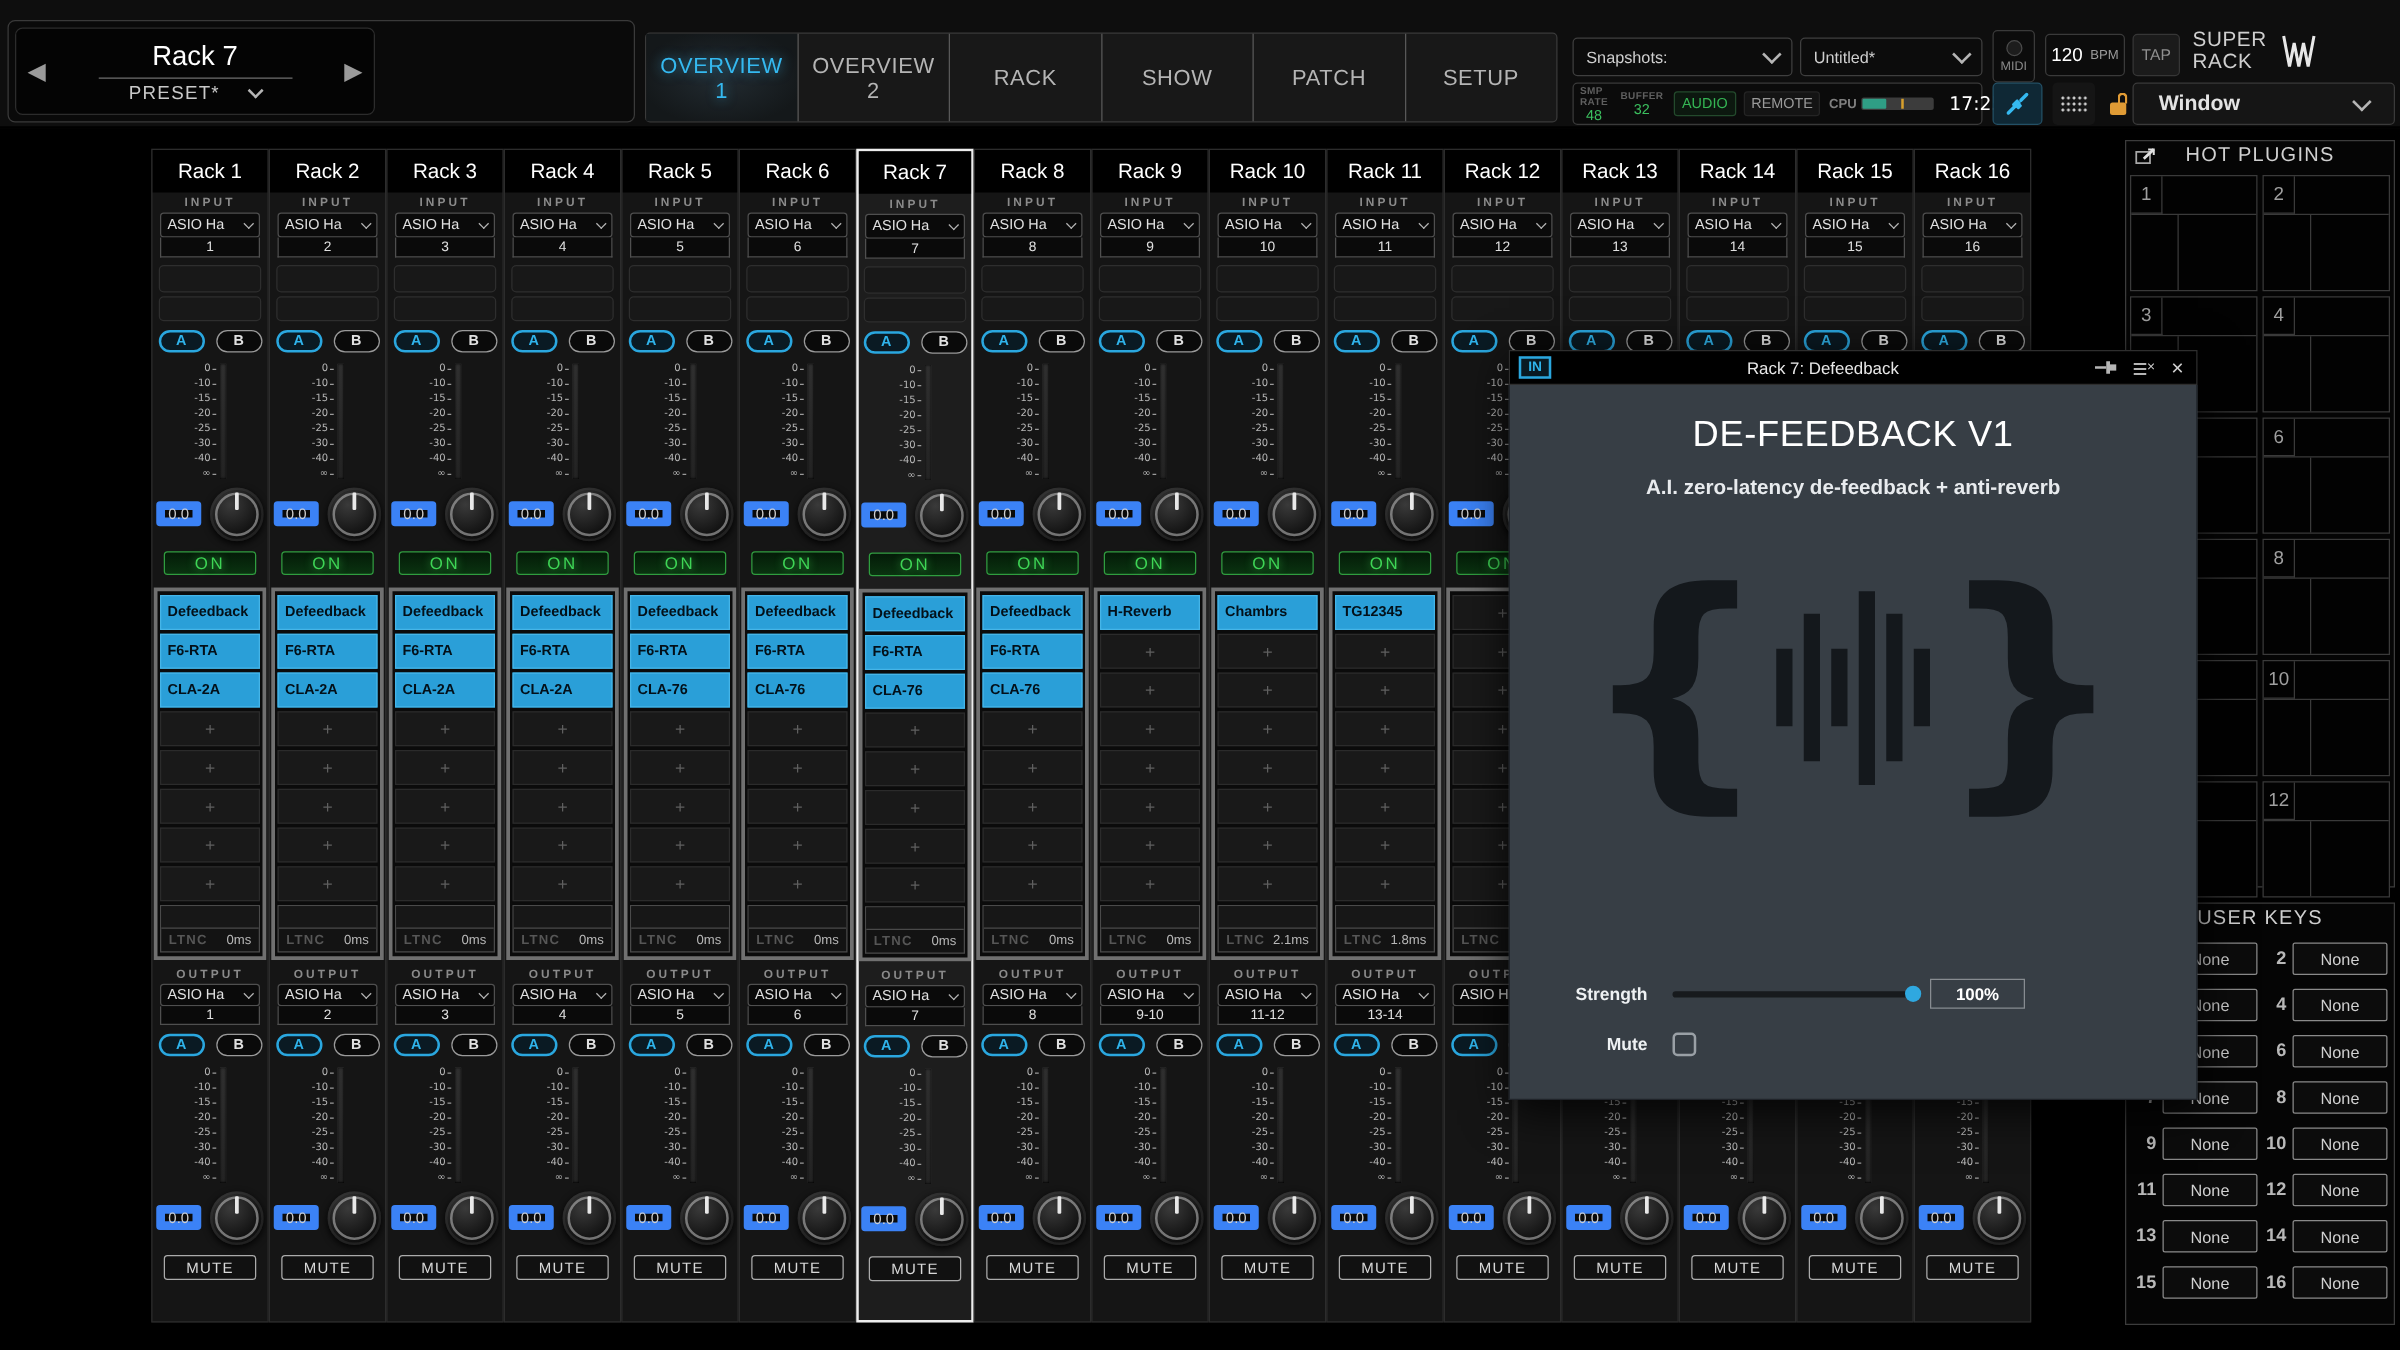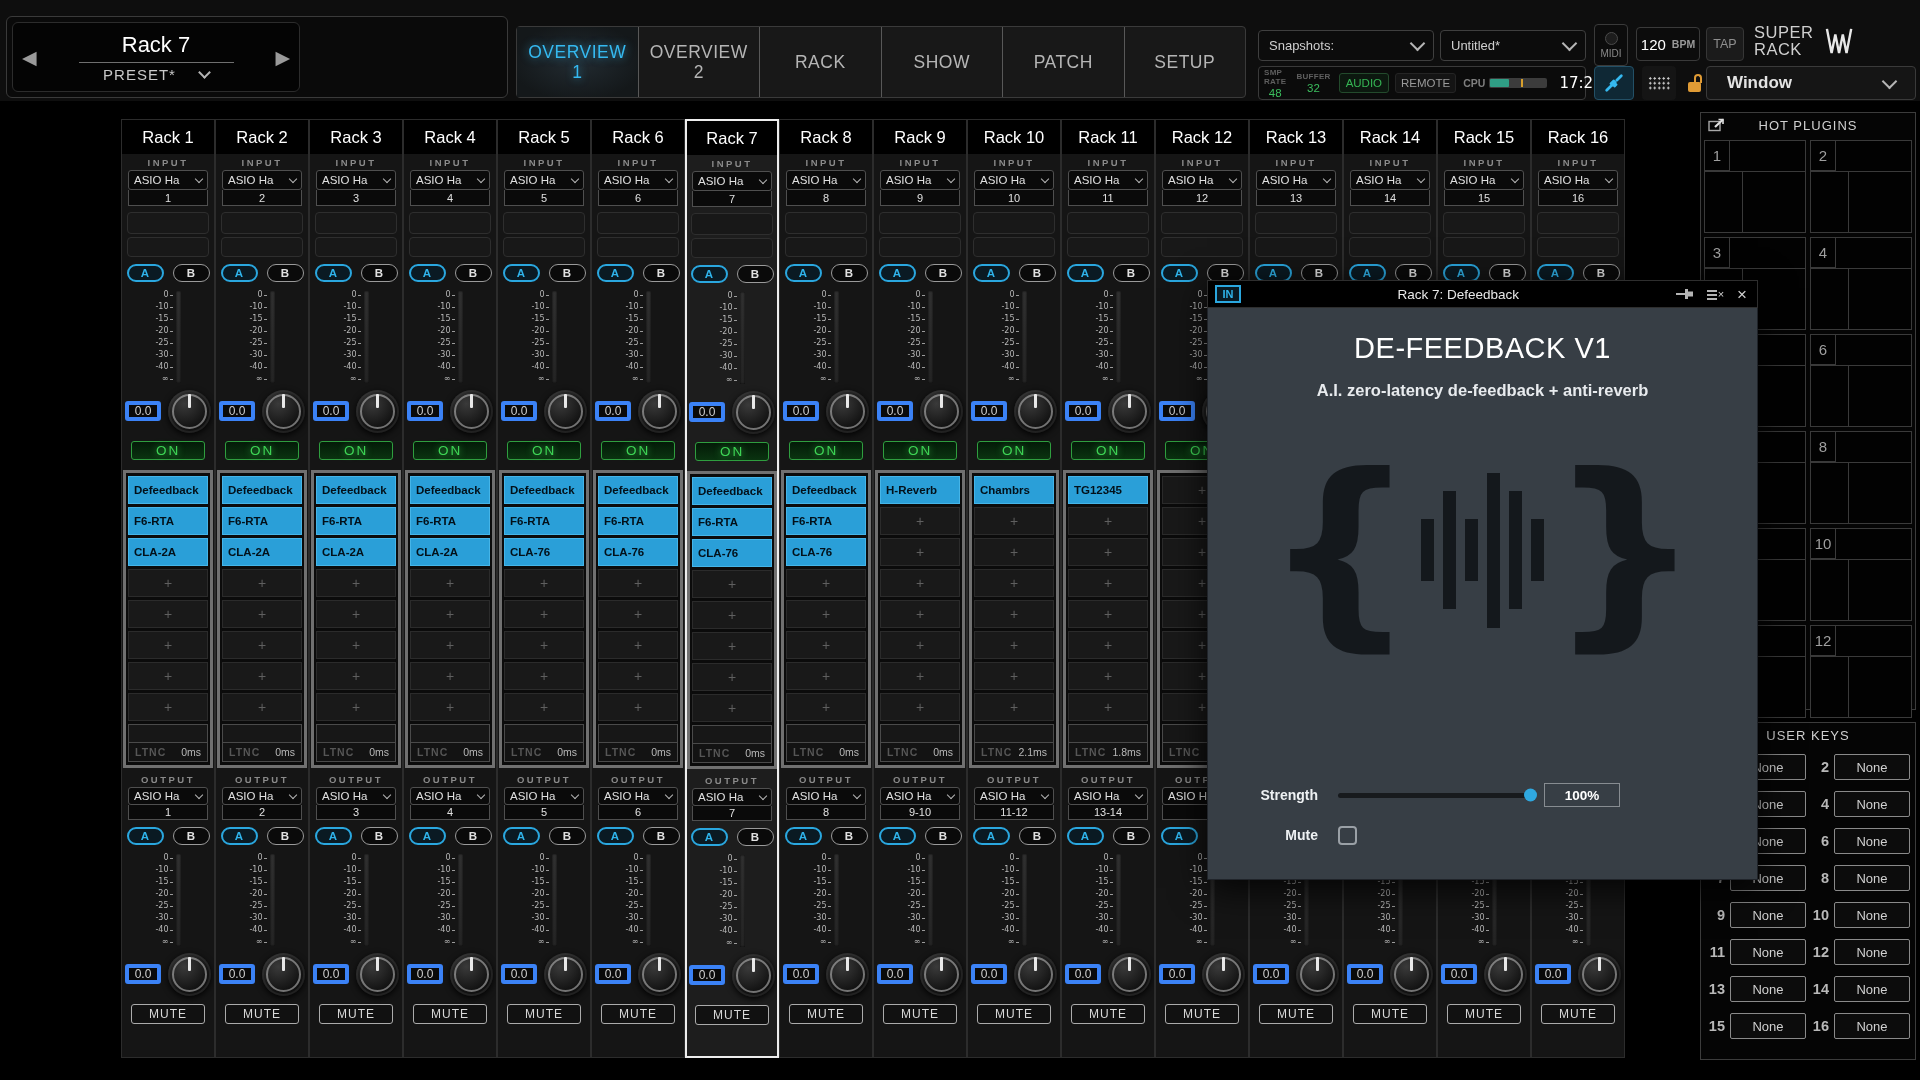--- a/index.html
+++ b/index.html
@@ -22,21 +22,21 @@
   .tab{flex:1;display:flex;flex-direction:column;align-items:center;justify-content:center;color:#b5b5b5;font-size:17.5px;letter-spacing:.5px;border-left:1px solid #585858;cursor:pointer;line-height:1.15;}
   .tab:first-child{border-left:none;}
   .tab.active{color:#35b9f0;background:radial-gradient(ellipse at center,#222b31 0,#14181a 78%);text-shadow:0 0 9px rgba(53,185,240,.65);}
   .snap-dd{position:absolute;left:1258px;top:30px;width:176px;}
   .sess-dd{position:absolute;left:1440px;top:30px;width:146px;}
   .midi{position:absolute;left:1594px;top:24px;width:34px;height:42px;border:1px solid #3a3a3a;border-radius:4px;display:flex;flex-direction:column;align-items:center;justify-content:center;gap:3px;background:#0c0c0c;box-sizing:border-box;}
   .midi-dot{width:11px;height:11px;border-radius:50%;background:#1d1d1d;border:1px solid #4a4a4a;}
   .midi-label{font-size:10px;color:#8a8a8a;}
   .bpm{position:absolute;left:1636px;top:27px;width:64px;height:34px;background:#0c0c0c;border:1px solid #3a3a3a;border-radius:4px;display:flex;align-items:center;justify-content:center;gap:6px;box-sizing:border-box;}
   .bpm-val{color:#fff;font-size:15px;}
-  .bpm-unit{color:#9a9a9a;font-size:10.5px;font-weight:bold;}
+  .bpm-unit{color:#9a9a9a;font-size:10.5px;font-weight:normal;}
   .tap{position:absolute;left:1706px;top:27px;width:38px;height:34px;background:#1b1b1b;border:1px solid #363636;border-radius:4px;color:#8f8f8f;font-size:12.5px;display:flex;align-items:center;justify-content:center;box-sizing:border-box;}
   .brand{position:absolute;left:1754px;top:24px;display:flex;align-items:center;gap:10px;}
   .brand-text{color:#cfcfcf;font-size:16.5px;line-height:1.05;letter-spacing:.5px;}
   .status{position:absolute;left:1258px;top:66px;width:328px;height:34px;background:#0b0b0b;border:1px solid #3a3a3a;border-radius:4px;display:flex;align-items:center;box-sizing:border-box;}
   .st-cell{display:flex;flex-direction:column;align-items:center;justify-content:center;padding:0 5px;}
   .st-label{font-size:8px;color:#5f5f5f;font-weight:bold;letter-spacing:.3px;}
   .st-val{font-size:11.5px;color:#3bbf5e;margin-top:1px;}
   .audio-btn{margin:0 3px;padding:3px 6px;border:1px solid #234a2c;border-radius:3px;color:#35b554;font-size:11.5px;background:#0c180f;}
   .remote-btn{margin:0 3px;padding:3px 5px;color:#9a9a9a;font-size:11.5px;background:#141414;border:1px solid #242424;border-radius:3px;}
   .cpu{display:flex;align-items:center;gap:4px;padding:0 4px;}
@@ -78,21 +78,21 @@
   .ab{display:flex;gap:9px;margin-top:7px;flex:0 0 auto;}
   .btn-a,.btn-b{width:37px;height:18px;border-radius:9px;font-size:11.5px;font-weight:bold;display:flex;align-items:center;justify-content:center;box-sizing:border-box;cursor:pointer;}
   .btn-a{border:2px solid #2aa7df;background:#0a1a23;color:#2fb3ea;}
   .btn-b{border:1px solid #9a9a9a;background:#0a0a0a;color:#e0e0e0;}
   .meter{display:flex;margin-top:9px;height:92px;flex:0 0 auto;}
   .ticks{display:flex;flex-direction:column;justify-content:space-between;align-items:flex-end;}
   .tick{display:flex;align-items:center;font-size:8px;color:#b8b8b8;line-height:1;font-family:"DejaVu Sans",sans-serif;}
   .tick::after{content:"";display:inline-block;width:3px;height:1px;background:#9a9a9a;margin-left:1px;}
   .mtrack{width:5px;height:100%;margin-left:3px;background:linear-gradient(#303030,#242424);box-shadow:inset 0 0 2px #000;}
   .gain{display:flex;align-items:center;gap:7px;margin-top:6px;height:44px;flex:0 0 auto;}
-  .gval{width:36px;height:20px;background:#0a0a0a;border:4px solid #3b82f6;border-radius:3px;color:#cfcfcf;font-size:12px;display:flex;align-items:center;justify-content:center;box-sizing:border-box;}
+  .gval{width:36px;height:20px;background:#0a0a0a;border:7px solid #3b82f6;border-radius:3px;color:#cfcfcf;font-size:12px;display:flex;align-items:center;justify-content:center;box-sizing:border-box;}
   .knob{position:relative;width:43px;height:43px;border-radius:50%;background:radial-gradient(circle at 38% 32%,#3a3a3a,#131313 60%,#050505);box-shadow:0 2px 6px rgba(0,0,0,.9),inset 0 0 0 2px rgba(70,70,70,.35);cursor:pointer;}
   .knob::before{content:"";position:absolute;inset:4px;border-radius:50%;border:2px solid rgba(195,195,195,.55);box-sizing:border-box;}
   .knob::after{content:"";position:absolute;left:calc(50% - 1.5px);top:4px;width:3px;height:14px;background:#e8e8e8;border-radius:1px;}
   .on-btn{width:74px;height:19px;margin-top:8px;border:1px solid #2f9e3f;border-radius:3px;background:linear-gradient(#041b08,#0a3310);color:#3ed455;font-size:13.5px;letter-spacing:2px;display:flex;align-items:center;justify-content:center;text-shadow:0 0 7px rgba(62,212,85,.8);box-sizing:border-box;flex:0 0 auto;cursor:pointer;}
   .mute-btn{width:74px;height:20px;margin-top:8px;border:1px solid #ababab;border-radius:3px;background:#111;color:#d8d8d8;font-size:12px;letter-spacing:1px;display:flex;align-items:center;justify-content:center;box-sizing:border-box;flex:0 0 auto;cursor:pointer;}
   .prack{width:90px;margin-top:10px;border:3px solid #707070;background:#0b0b0b;padding:3px 2px;box-sizing:border-box;display:flex;flex-direction:column;gap:3px;flex:0 0 auto;}
   .slot{height:28px;flex:0 0 auto;display:flex;align-items:center;box-sizing:border-box;cursor:pointer;}
   .slot.filled{background:#2a9fd8;color:#031019;font-weight:bold;font-size:11.5px;padding-left:5px;border:1px solid #45b5e8;}
   .slot.empty{background:#191919;border:1px solid #2b2b2b;color:#5f5f5f;font-size:14px;justify-content:center;}
   .ltnc{width:100%;border:1px solid #4a4a4a;background:#131313;box-sizing:border-box;flex:0 0 auto;}
@@ -119,21 +119,21 @@
   .show-menu{position:absolute;left:0;right:0;top:429px;height:28px;background:#2a3036;border-top:1px solid #545a61;border-bottom:1px solid #545a61;display:flex;align-items:center;justify-content:center;color:#f2f2f2;font-size:14.5px;font-weight:bold;box-sizing:border-box;cursor:pointer;}
   .param-row{position:absolute;left:0;right:0;display:flex;align-items:center;height:26px;}
   .strength-row{top:474px;} .mute-row{top:514px;}
   .plabel{width:110px;text-align:right;color:#eef1f3;font-size:14px;font-weight:bold;}
   .slider{position:relative;width:196px;height:5px;background:#171a1d;border-radius:3px;margin-left:20px;cursor:pointer;}
   .slider-thumb{position:absolute;right:-3px;top:50%;transform:translateY(-50%);width:13px;height:13px;border-radius:50%;background:#2fa8e0;}
   .sval{margin-left:10px;width:76px;height:24px;border:1px solid #878c91;color:#fff;font-size:13.5px;font-weight:bold;display:flex;align-items:center;justify-content:center;box-sizing:border-box;}
   .checkbox{width:19px;height:19px;border:2px solid #9aa0a6;border-radius:4px;margin-left:20px;box-sizing:border-box;cursor:pointer;}
   
   .hotp{position:absolute;left:1700px;top:112px;width:216px;height:598px;border:1px solid #3c3c3c;background:#050505;box-sizing:border-box;z-index:5;}
-  .panel-head{height:24px;display:flex;align-items:center;justify-content:center;color:#cfcfcf;font-size:13px;letter-spacing:1px;position:relative;}
+  .panel-head{height:24px;display:flex;align-items:center;justify-content:center;color:#cfcfcf;font-size:16px;letter-spacing:1px;position:relative;}
   .export-icon{position:absolute;left:7px;top:5px;}
   .hp-grid{display:grid;grid-template-columns:1fr 1fr;gap:4px;padding:3px;}
   .hp-cell{position:relative;height:91px;border:1px solid #3a3a3a;background:#020202;cursor:pointer;}
   .hp-num{position:absolute;left:0;top:0;width:25px;height:30px;border-right:1px solid #3a3a3a;border-bottom:1px solid #3a3a3a;color:#9f9f9f;font-size:15px;display:flex;align-items:center;justify-content:center;box-sizing:border-box;}
   .hp-hline{position:absolute;left:0;right:0;top:30px;height:1px;background:#3a3a3a;}
   .hp-vline{position:absolute;left:37px;top:31px;bottom:0;width:1px;background:#3a3a3a;}
   .ukeys{position:absolute;left:1700px;top:722px;width:216px;height:338px;border:1px solid #3c3c3c;background:#050505;box-sizing:border-box;z-index:5;}
   .uk-grid{display:grid;grid-template-columns:1fr 1fr;row-gap:11px;padding:7px 3px 0;}
   .uk-item{display:flex;align-items:center;gap:5px;height:26px;}
   .uk-num{width:21px;text-align:right;color:#b8b8b8;font-size:14.5px;font-weight:bold;}

